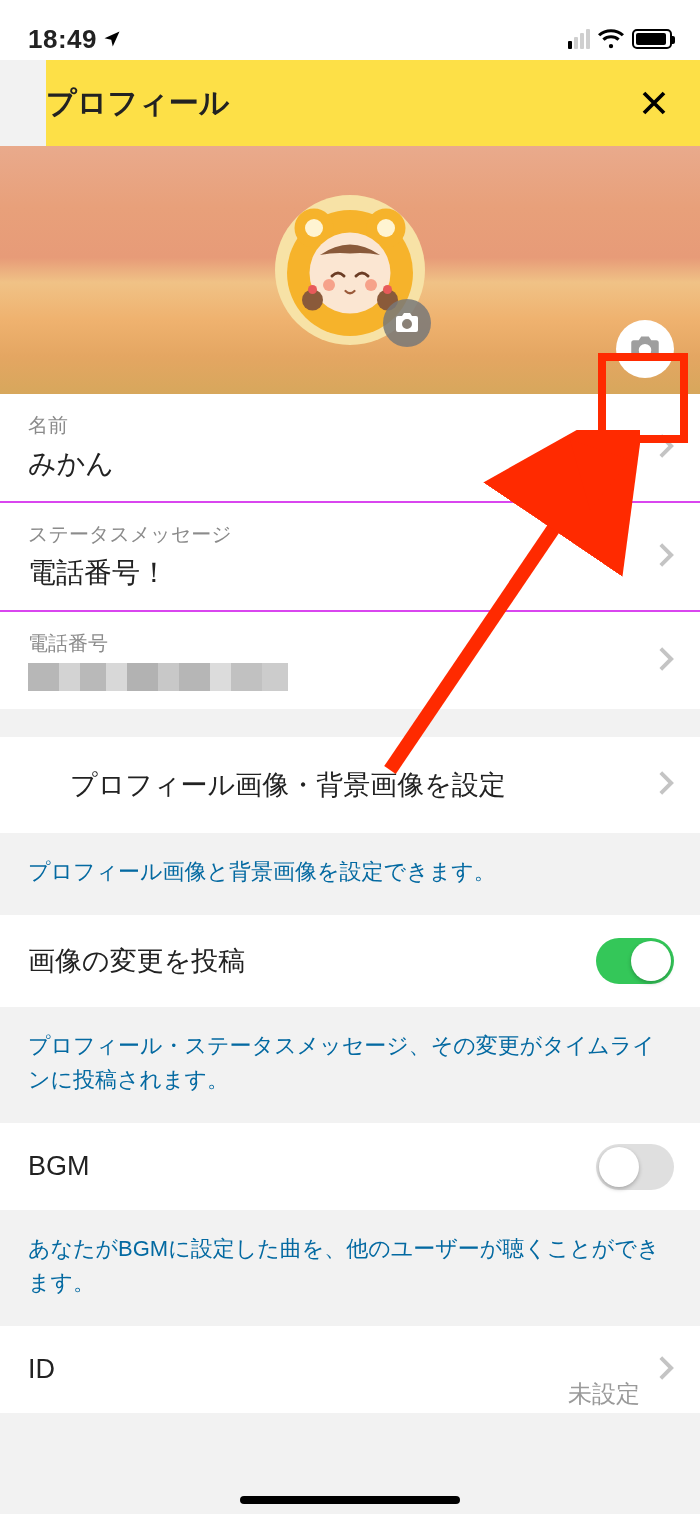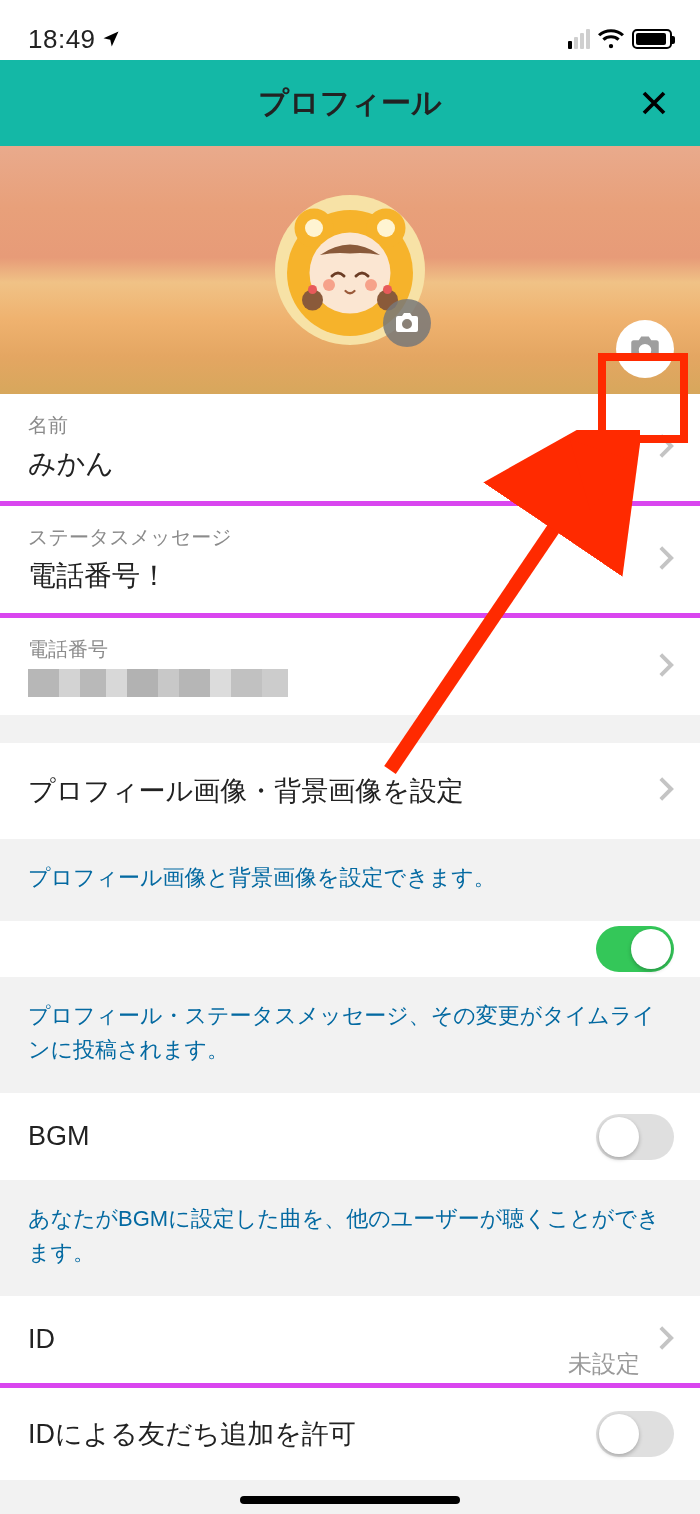--- a/index.html
+++ b/index.html
@@ -13,44 +13,45 @@
     overflow: hidden;
   }
   
   .status-bar {
     height: 60px;
     display: flex;
     align-items: center;
     justify-content: space-between;
     padding: 18px 28px 0 28px;
     background: #fff;
-    font-weight: 400;
+    font-weight: 700;
     font-size: 26px;
     letter-spacing: 0.5px;
   }
   .status-left { display:flex; align-items:center; gap:6px; }
   .status-right { display:flex; align-items:center; gap:8px; }
   .signal-bars { display:flex; align-items:flex-end; gap:2px; }
   .signal-bars span { width:4px; background:#cfcfcf; border-radius:1px; }
   .signal-bars span:nth-child(1){height:8px; background:#000;}
   .signal-bars span:nth-child(2){height:12px;}
   .signal-bars span:nth-child(3){height:16px;}
   .signal-bars span:nth-child(4){height:20px;}
   .wifi-icon svg { display:block; }
   .battery { width:40px; height:20px; border:2px solid #000; border-radius:5px; position:relative; }
   .battery::after { content:""; position:absolute; right:-5px; top:5px; width:3px; height:8px; background:#000; border-radius:0 2px 2px 0;}
   .battery .fill { position:absolute; left:2px; top:2px; bottom:2px; width:30px; background:#000; border-radius:2px;}
   
   .nav-header {
     height: 86px;
     display: flex;
     align-items: center;
-    justify-content: center;
-    background: #14b8a6;
+    justify-content: flex-start;
+    background: #fde047;
     position: relative;
+    margin-left: 46px;
   }
   .nav-title { font-size: 30px; font-weight: 600; }
   .close-btn {
     position: absolute; right: 26px; top: 50%; transform: translateY(-50%);
     width: 40px; height: 40px; display:flex; align-items:center; justify-content:center;
     cursor: pointer;
   }
   .close-btn svg { stroke:#000; stroke-width:3; }
   
   .cover {
@@ -81,21 +82,21 @@
     width:58px; height:58px; border-radius:50%;
     background:#fff;
     display:flex; align-items:center; justify-content:center;
     cursor:pointer;
   }
   .cover-cam svg { fill:#9e9e9e; }
   
   .list { background:#fff; }
   .row {
     padding: 18px 28px 18px 28px;
-    border-bottom:5px solid #d946ef;
+    border-bottom:2px solid #d946ef;
     position:relative;
     cursor:pointer;
   }
   .row:last-child { border-bottom:none; }
   .row .small-label { font-size:20px; color:#8b8b8b; margin-bottom:6px; }
   .row .value { font-size:28px; color:#222; }
   .row .title { font-size:27px; color:#222; }
   .row .secondary { font-size:24px; color:#9a9a9a; position:absolute; right:60px; top:50%; transform:translateY(-50%);margin-top:24px;}
   .chevron {
     position:absolute; right:26px; top:50%; transform:translateY(-50%);
@@ -261,31 +262,32 @@
     <div class="phone-blur"></div>
     <div class="chevron"><svg width="16" height="26" viewBox="0 0 12 20">
           <path d="M2 2 L10 10 L2 18"></path>
         </svg></div>
   </div>
 </div>
 
 <div class="spacer"></div>
 
 <div class="list">
-  <div class="row" style="padding-top:30px;padding-bottom:30px;border-bottom:none;">
+  <div class="row" style="padding-top:30px;padding-bottom:30px;border-bottom:none;margin-left:42px;">
     <div class="title">プロフィール画像・背景画像を設定</div>
     <div class="chevron"><svg width="16" height="26" viewBox="0 0 12 20">
           <path d="M2 2 L10 10 L2 18"></path>
         </svg></div>
   </div>
 </div>
 <div class="section-note">プロフィール画像と背景画像を設定できます。</div>
 
 <div class="list">
   <div class="row" style="padding-top:28px;padding-bottom:28px;border-bottom:none;">
+    <div class="title">画像の変更を投稿</div>
     <div id="toggle-post" class="toggle on">
         <div class="knob"></div>
       </div>
   </div>
 </div>
 <div class="section-note">プロフィール・ステータスメッセージ、その変更がタイムラインに投稿されます。</div>
 
 <div class="list">
   <div class="row" style="padding-top:28px;padding-bottom:28px;border-bottom:none;">
     <div class="title">BGM</div>
@@ -297,21 +299,15 @@
 <div class="section-note">あなたがBGMに設定した曲を、他のユーザーが聴くことができます。</div>
 
 <div class="list">
   <div class="row" style="padding-top:28px;padding-bottom:28px;">
     <div class="title">ID</div>
     <div class="secondary">未設定</div>
     <div class="chevron"><svg width="16" height="26" viewBox="0 0 12 20">
           <path d="M2 2 L10 10 L2 18"></path>
         </svg></div>
   </div>
-  <div class="row" style="padding-top:28px;padding-bottom:28px;border-bottom:none;">
-    <div class="title">IDによる友だち追加を許可</div>
-    <div id="toggle-idallow" class="toggle">
-        <div class="knob"></div>
-      </div>
-  </div>
 </div>
 
 <div class="home-indicator"></div>
 
 </body></html>

